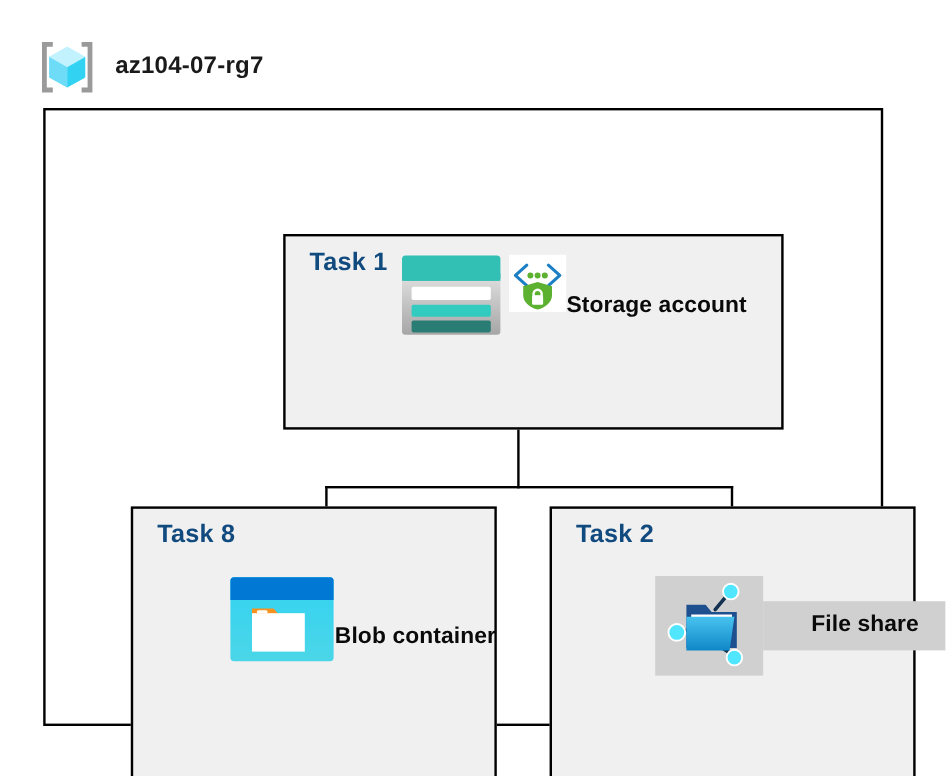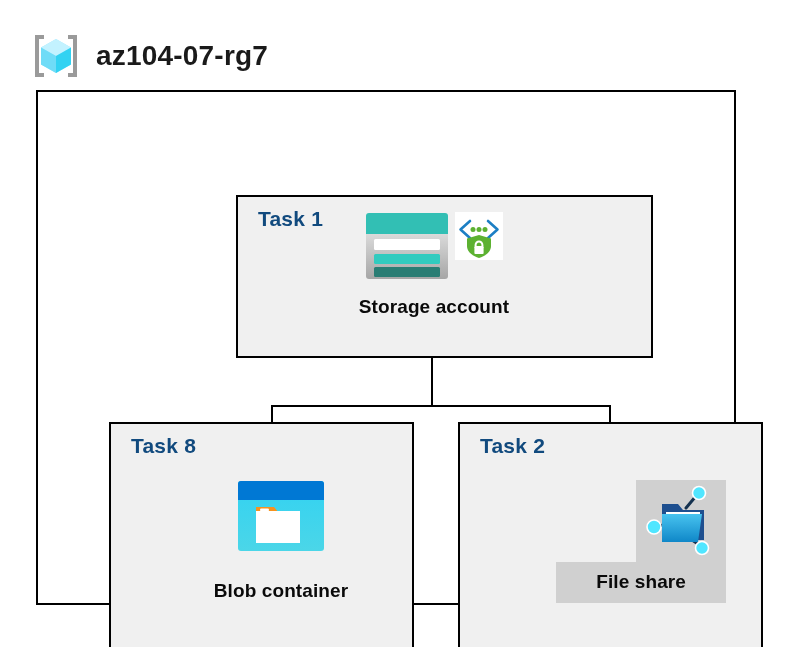--- a/index.html
+++ b/index.html
@@ -32,21 +32,21 @@
     align-items: center;
     gap: 14px;
   }
   #rg-icon {
     width: 52px;
     height: 52px;
     flex: 0 0 52px;
     position: relative;
   }
   #rg-title {
-    font-size: 28px;
+    font-size: 20px;
     font-weight: bold;
     color: #1a1a1a;
     letter-spacing: 0.2px;
     white-space: nowrap;
   }
 
   
   #rg-container {
     position: absolute;
     left: 36px;
@@ -77,40 +77,39 @@
     font-weight: bold;
     color: #114a7e;
     letter-spacing: 0.2px;
     white-space: nowrap;
   }
 
   
   .node {
     position: absolute;
     display: flex;
-    flex-direction: column;
     align-items: center;
   }
   .node-caption {
     font-size: 19px;
     font-weight: bold;
     color: #0a0a0a;
     white-space: nowrap;
     letter-spacing: 0.1px;
   }
   .caption-shaded {
     background: #d0d0d0;
     padding: 9px 40px 10px 40px;
   }
 
   #storage-node { left: 296px; top: 120px; width: 200px; }
   #storage-node .node-caption { margin-top: 12px; }
   #blob-node    { left: 153px; top: 388px; width: 180px; }
   #blob-node .node-caption { margin-top: 24px; }
-  #fileshare-node { left: 508px; top: 388px; width: 180px; align-items: flex-end; }
+  #fileshare-node { left: 508px; top: 388px; width: 180px; }
 
   .icon-row {
     display: flex;
     align-items: flex-start;
     gap: 6px;
   }
 
   
   .conn {
     position: absolute;

